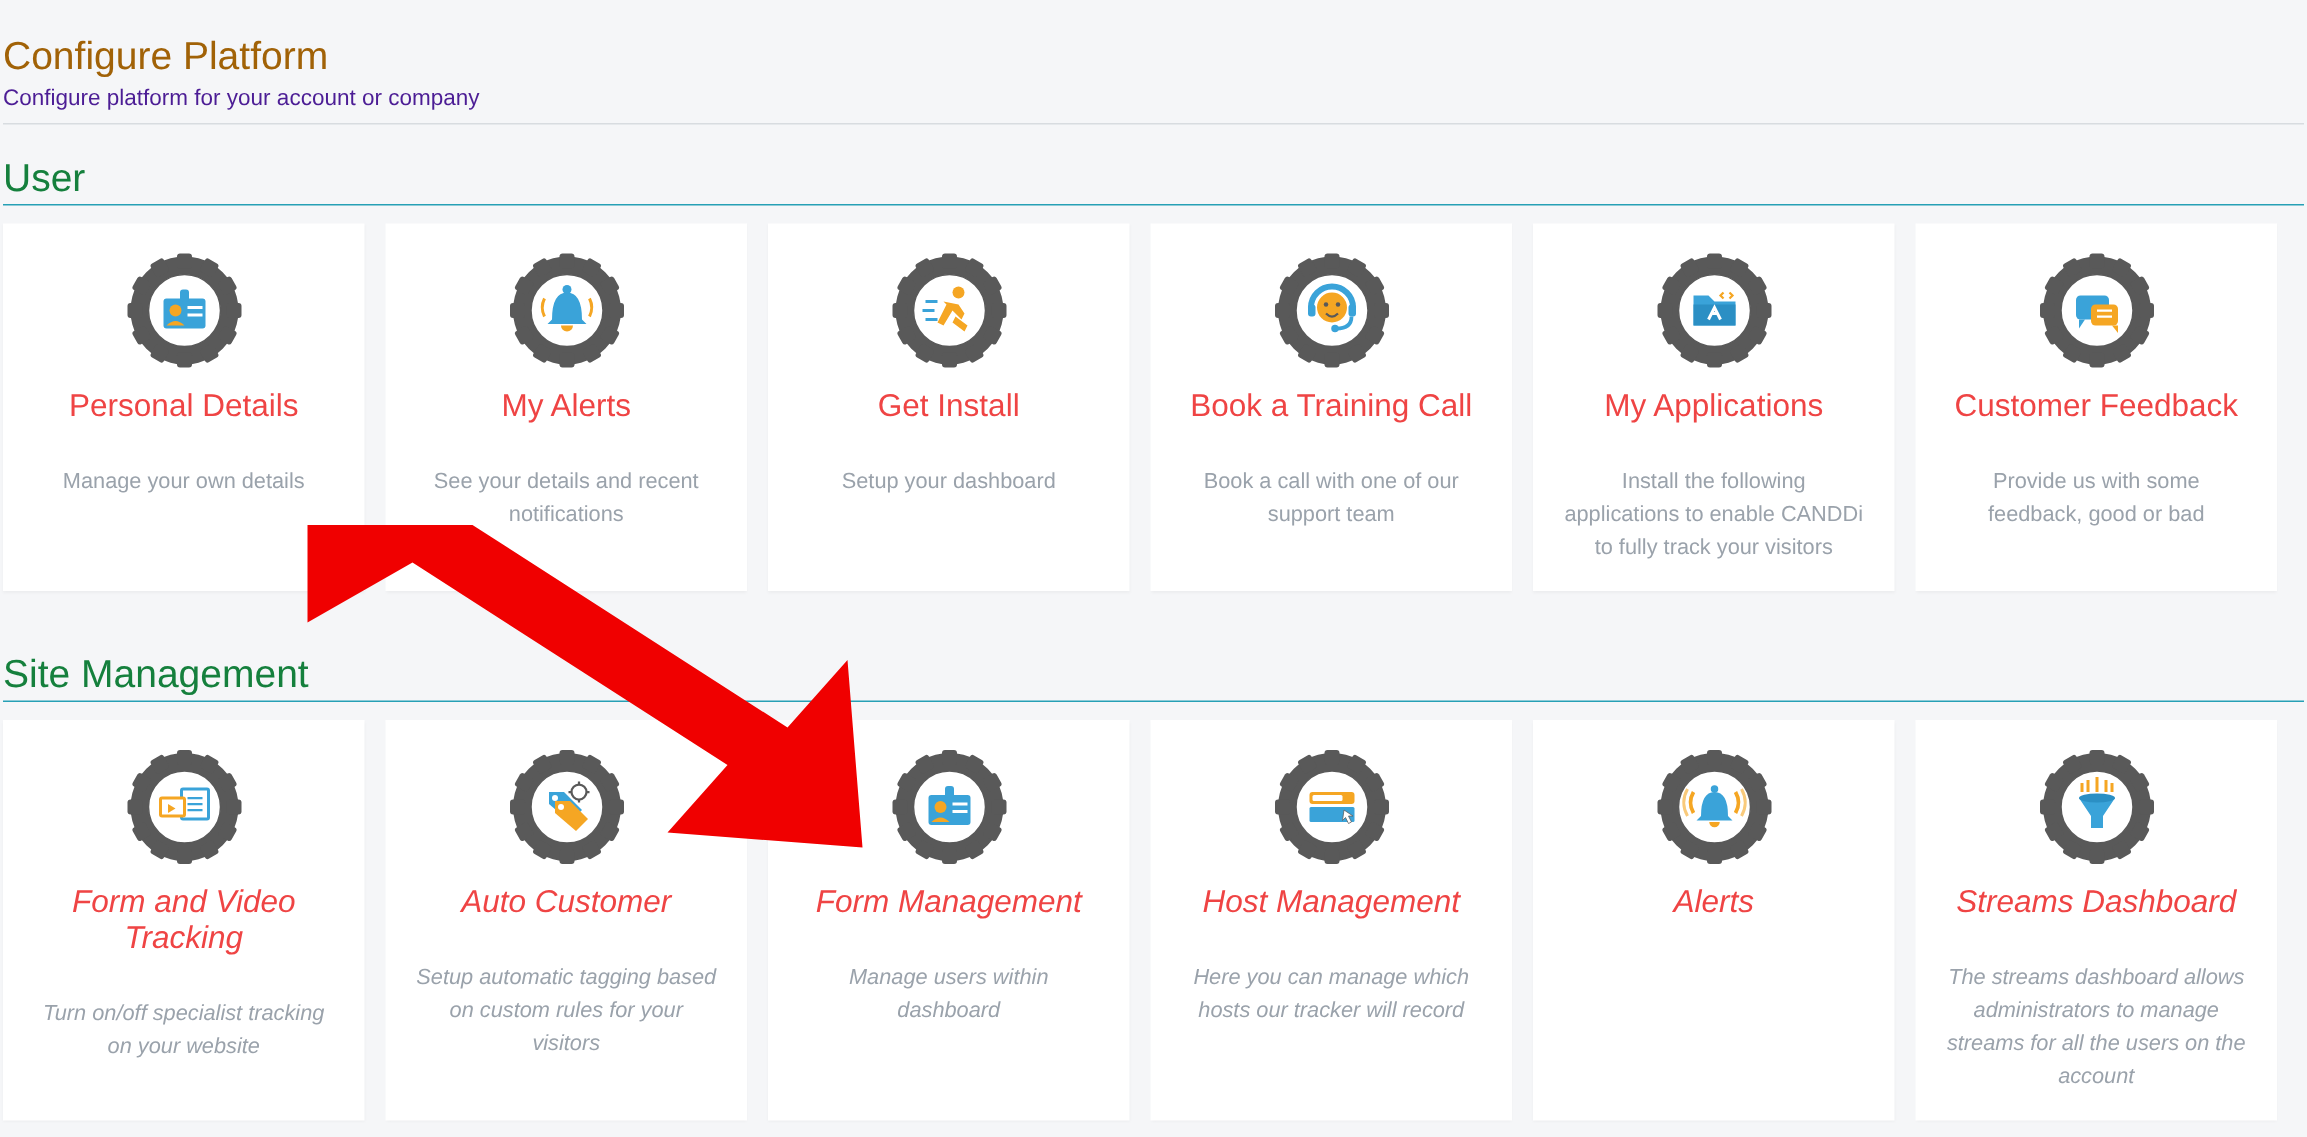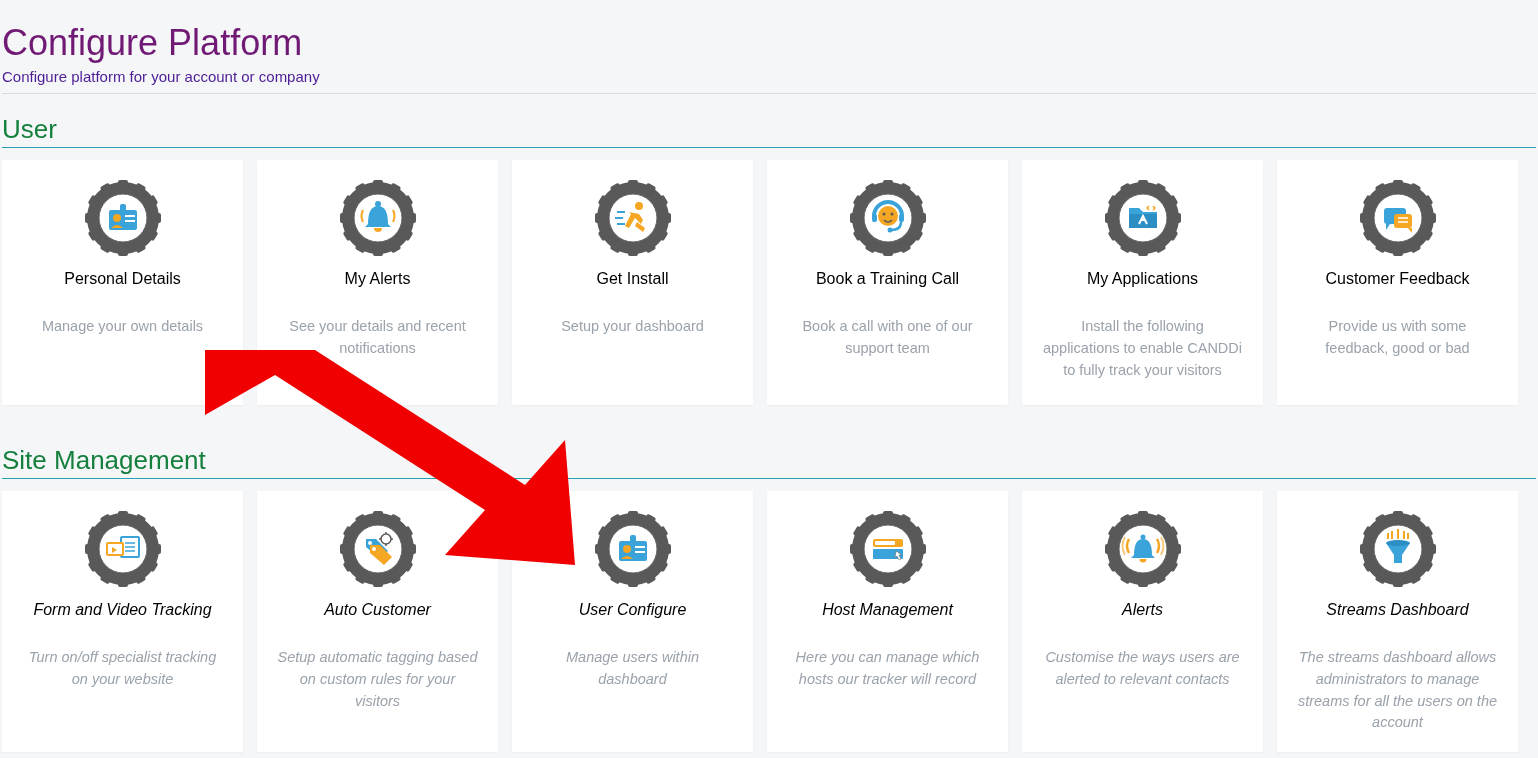--- a/index.html
+++ b/index.html
@@ -20,23 +20,23 @@
       padding: 0 2px;
     }
     
     .header {
       padding: 22px 0 8px 0;
       border-bottom: 1px solid #d8dce0;
       margin-bottom: 20px;
     }
     
     .page-title {
-      font-size: 36px;
+      font-size: 26px;
       font-weight: 400;
-      color: #701a75;
+      color: #a16207;
       margin-bottom: 4px;
     }
     
     .page-subtitle {
       font-size: 15px;
       color: #4c1d95;
     }
     
     .section-title {
       font-size: 26px;
@@ -71,23 +71,23 @@
     .gear-wrap {
       margin: 0 auto 12px auto;
       width: 80px;
       height: 80px;
       display: flex;
       align-items: center;
       justify-content: center;
     }
     
     .card-title {
-      font-size: 16px;
+      font-size: 21px;
       font-weight: 400;
-      color: #000000;
+      color: #ef4444;
       margin-bottom: 28px;
     }
     
     .card-desc {
       font-size: 14.5px;
       color: #9aa2ab;
       line-height: 1.5;
       padding: 0 6px;
     }
     
@@ -645,21 +645,21 @@
           <g transform="translate(40,40)">
             <rect x="-14" y="-8" width="28" height="20" rx="2" fill="#3aa3d9"></rect>
             <rect x="-3" y="-14" width="6" height="8" rx="2" fill="#3aa3d9"></rect>
             <circle cx="-6" cy="0" r="4" fill="#f5a623"></circle>
             <rect x="2" y="-3" width="10" height="2" fill="#fff"></rect>
             <rect x="2" y="2" width="10" height="2" fill="#fff"></rect>
             <path d="M-12 10 q6 -6 12 0" fill="#f5a623"></path>
           </g>
         </svg>
       </div>
-      <div class="card-title">User Configure</div>
+      <div class="card-title">Form Management</div>
       <div class="card-desc">Manage users within dashboard</div>
     </div>
 
     <div class="card">
       <div class="gear-wrap">
         <svg width="80" height="80" viewBox="0 0 80 80">
           <g transform="translate(40,40)" fill="#595959">
             <path d="M0 -36 a36 36 0 1 0 0.001 0 Z M0 -24 a24 24 0 1 1 -0.001 0 Z" fill-rule="evenodd"></path>
             <g>
                 <g transform="rotate(0)">
@@ -763,21 +763,20 @@
             <circle cx="0" cy="-12" r="2.5" fill="#3aa3d9"></circle>
             <path d="M-3.5 10 a3.5 3.5 0 0 0 7 0 Z" fill="#f5a623"></path>
             <path d="M-14 -10 q-4 7 0 14" stroke="#f5a623" stroke-width="2.5" fill="none"></path>
             <path d="M14 -10 q4 7 0 14" stroke="#f5a623" stroke-width="2.5" fill="none"></path>
             <path d="M-18 -12 q-5 9 0 18" stroke="#f5a623" stroke-width="2" fill="none" opacity="0.6"></path>
             <path d="M18 -12 q5 9 0 18" stroke="#f5a623" stroke-width="2" fill="none" opacity="0.6"></path>
           </g>
         </svg>
       </div>
       <div class="card-title">Alerts</div>
-      <div class="card-desc">Customise the ways users are alerted to relevant contacts</div>
     </div>
 
     <div class="card">
       <div class="gear-wrap">
         <svg width="80" height="80" viewBox="0 0 80 80">
           <g transform="translate(40,40)" fill="#595959">
             <path d="M0 -36 a36 36 0 1 0 0.001 0 Z M0 -24 a24 24 0 1 1 -0.001 0 Z" fill-rule="evenodd"></path>
             <g>
                 <g transform="rotate(0)">
                   <rect x="-5" y="-38" width="10" height="10" rx="2"></rect>

